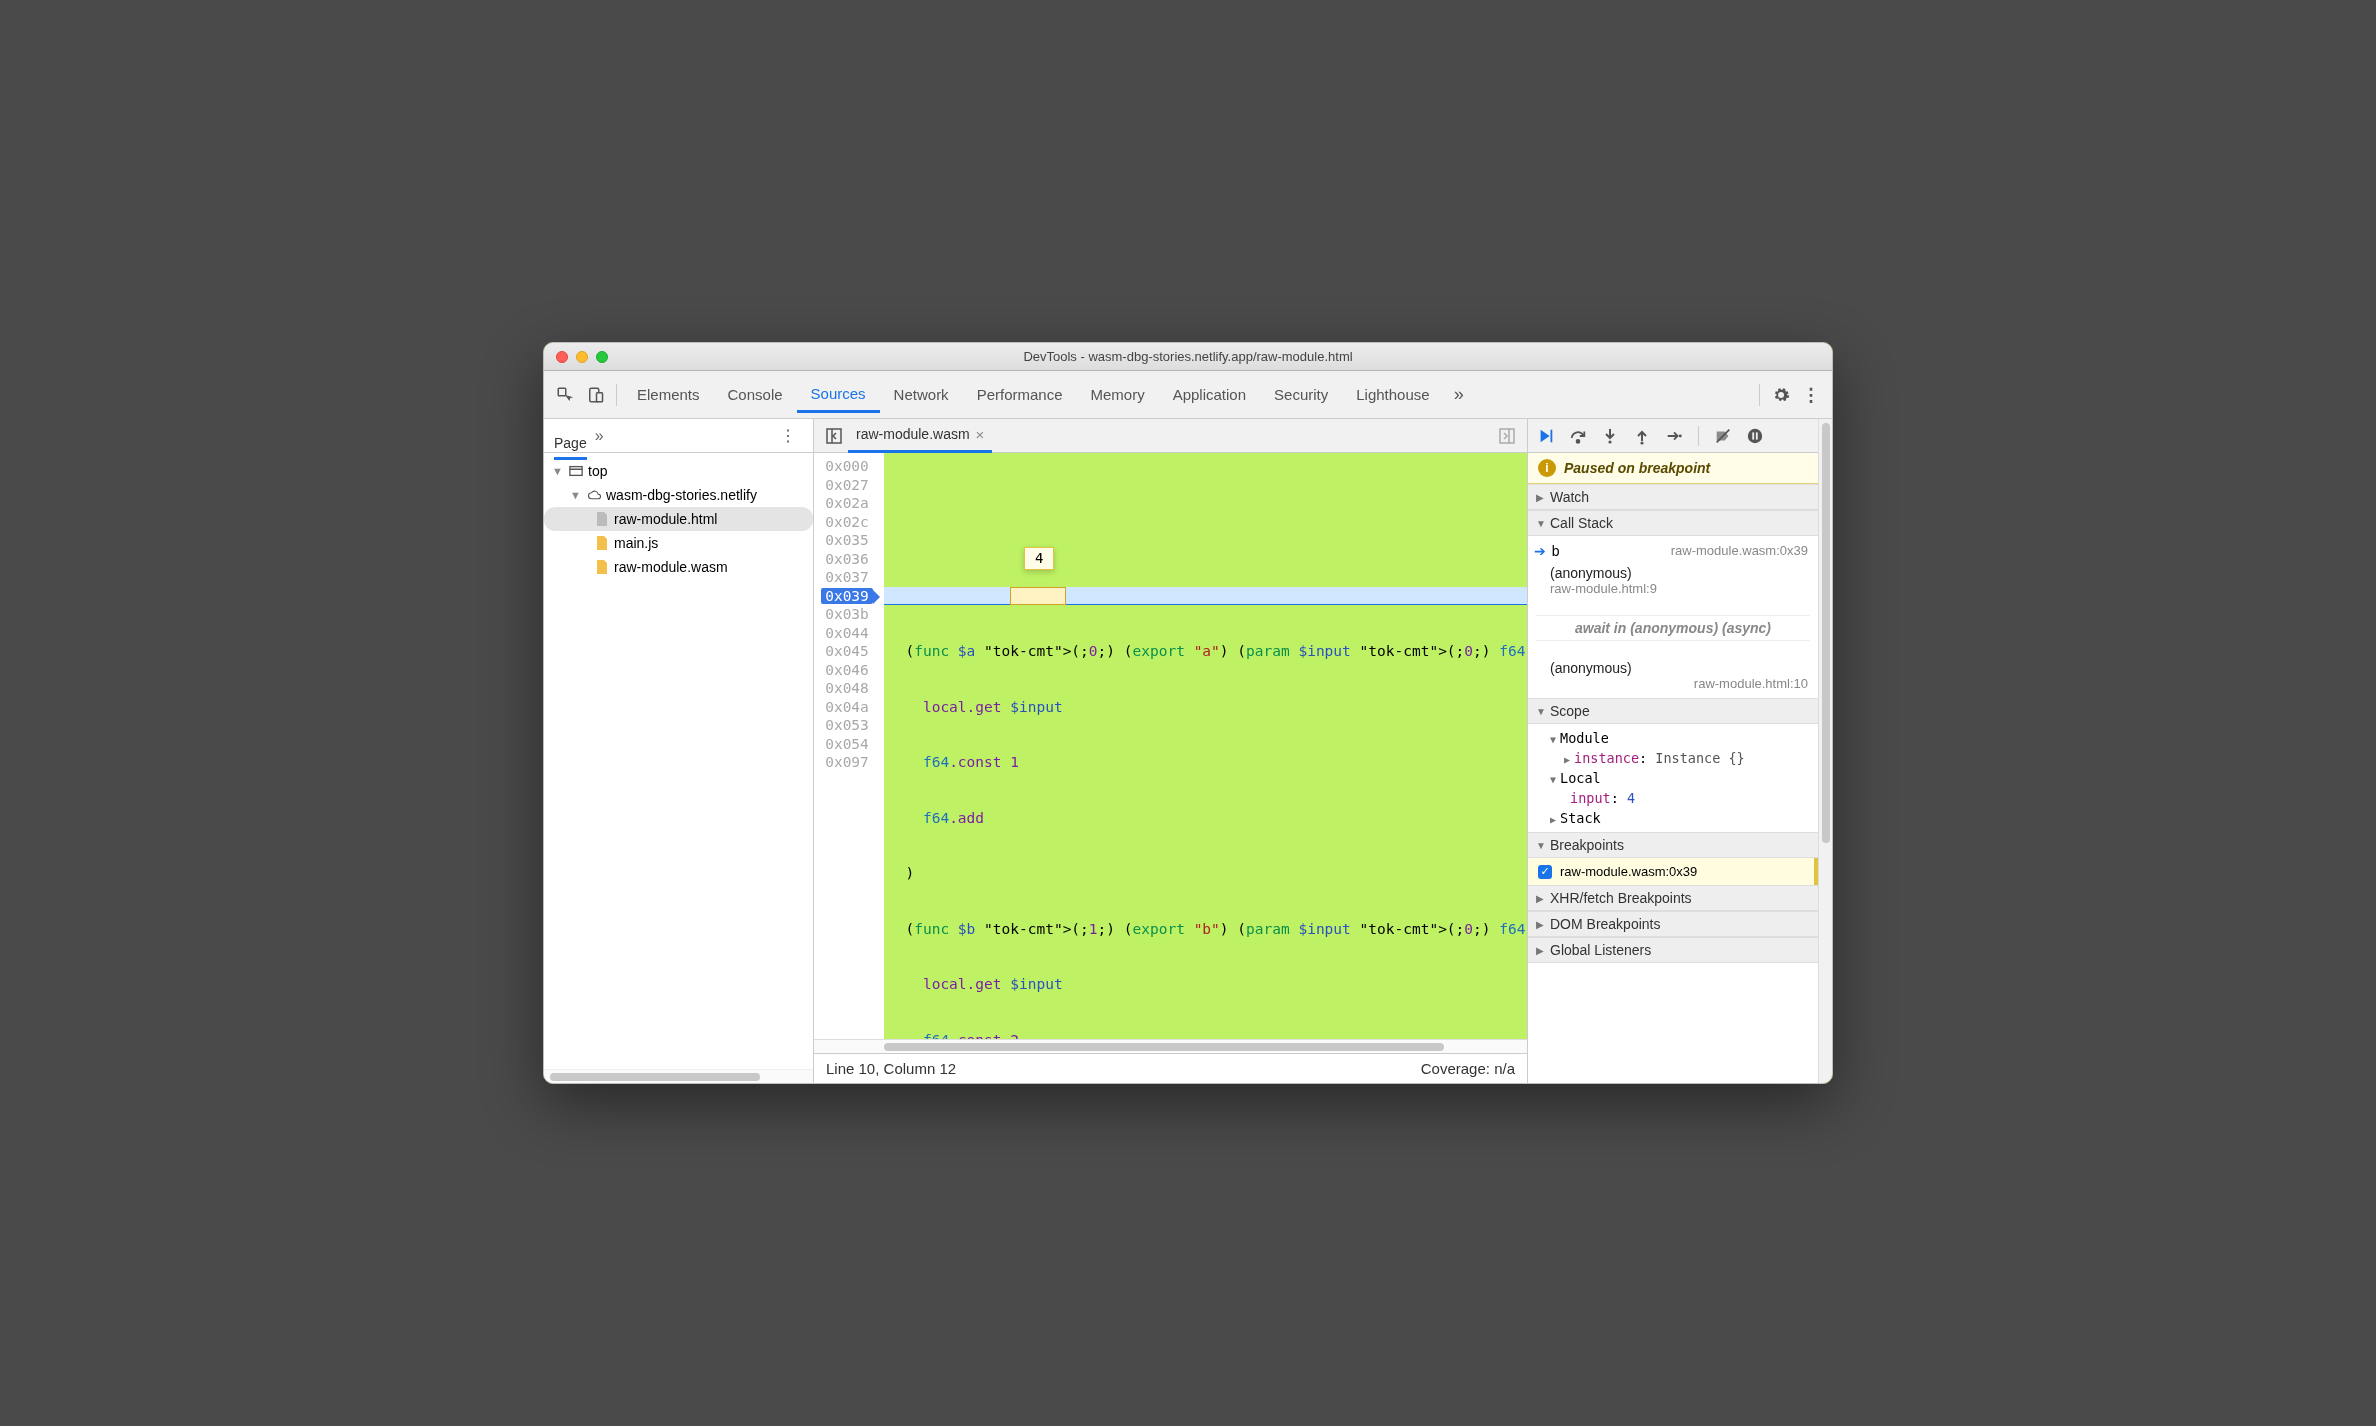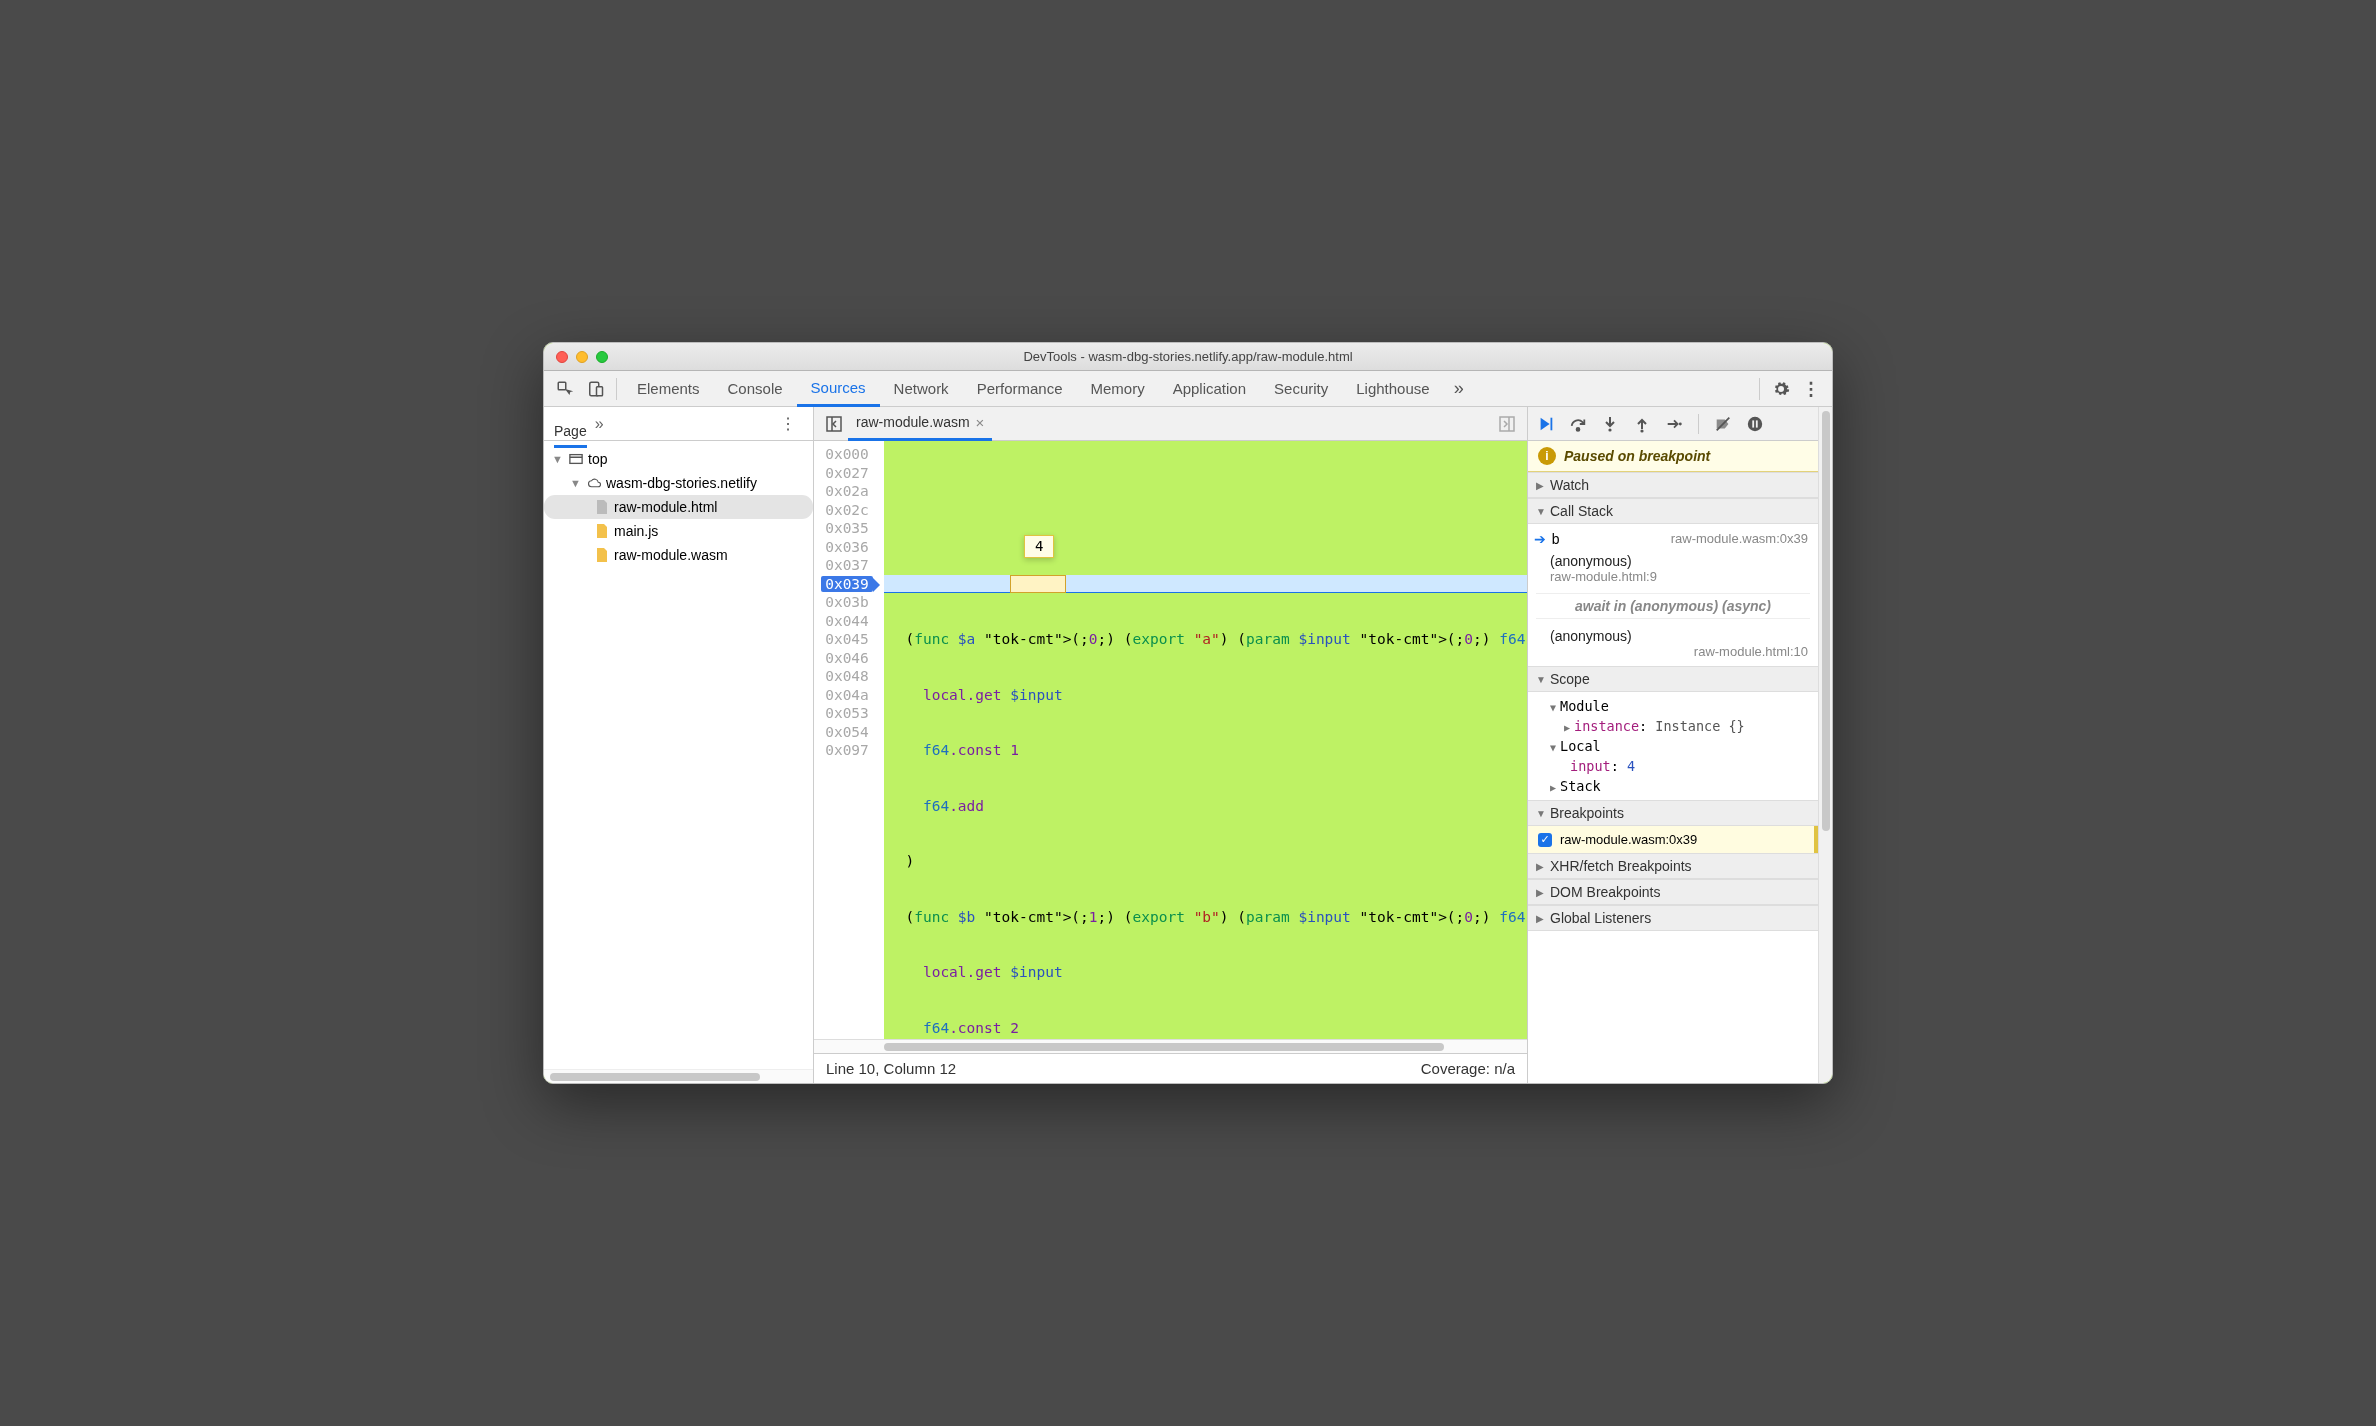--- a/index.html
+++ b/index.html
@@ -32,21 +32,21 @@
     position: relative;
   }
   .tb-dots { display:flex; gap:8px; padding-left:12px; }
   .tb-dot { width:12px; height:12px; border-radius:50%; }
   .red{background:#ff5f56;border:1px solid #e0443e;}
   .yellow{background:#ffbd2e;border:1px solid #dea123;}
   .green{background:#27c93f;border:1px solid #1aab29;}
   .tb-title { position:absolute; left:0; right:0; text-align:center; font-size:13px; color:#444; }
 
   .panel-tabs {
-    height:36px;
+    height:48px;
     border-bottom:1px solid #ccc;
     display:flex;
     align-items:center;
     padding:0 6px;
     background:#f1f1f1;
     color:#555;
   }
   .tb-iconbtn { width:30px; height:30px; display:flex; align-items:center; justify-content:center; color:#555; }
   .tb-sep { width:1px; height:22px; background:#ccc; margin:0 6px; }
   .tab { padding:0 14px; height:36px; display:flex; align-items:center; font-size:15px; color:#555; cursor:pointer; }
@@ -123,21 +123,21 @@
   }
   .banner .bic{width:18px;height:18px;border-radius:50%;background:#c99a06;color:#fff;display:flex;align-items:center;justify-content:center;font-style:normal;font-weight:700;font-size:12px;}
   .section-h {
     background:#eee; border-top:1px solid #ddd; border-bottom:1px solid #ddd;
     font-size:14px; color:#333; padding:4px 8px; display:flex; align-items:center; gap:4px;
   }
   .section-body { padding:4px 0; font-size:14px; }
   .cs-item { padding:3px 10px 3px 22px; display:flex; justify-content:space-between; }
   .cs-arrow{color:#1a73e8; margin-right:6px; margin-left:-16px;}
   .cs-loc{color:#888;font-size:13px;}
-  .cs-async{color:#888;text-align:center;padding:4px 0;border-top:1px solid #eee;border-bottom:1px solid #eee;margin:6px 8px;font-style:italic;font-weight:600;}
+  .cs-async{color:#888;text-align:center;padding:4px 0;border-top:1px solid #eee;border-bottom:1px solid #eee;margin:16px 8px;font-style:italic;font-weight:600;}
   .scope-row{padding:2px 12px 2px 22px;font-family:Menlo,monospace;font-size:13.5px;}
   .scope-key{color:#a31d7c;}
   .scope-val{color:#555;margin-top:36px;}
   .bp-item{background:#fffce0;border-right:4px solid #e0c341;padding:6px 10px;display:flex;align-items:center;gap:8px;}
   .cb{width:14px;height:14px;background:#1a73e8;border-radius:3px;display:inline-flex;align-items:center;justify-content:center;color:#fff;font-size:11px;}
   .tri-sm{font-size:10px;color:#777;display:inline-block;width:10px;}
 
   .window-right-scroll{width:14px;background:#f1f1f1;border-left:1px solid #ddd;position:relative;}
   .wr-thumb{position:absolute;top:4px;left:3px;width:8px;height:420px;background:#c8c8c8;border-radius:4px;}
 

